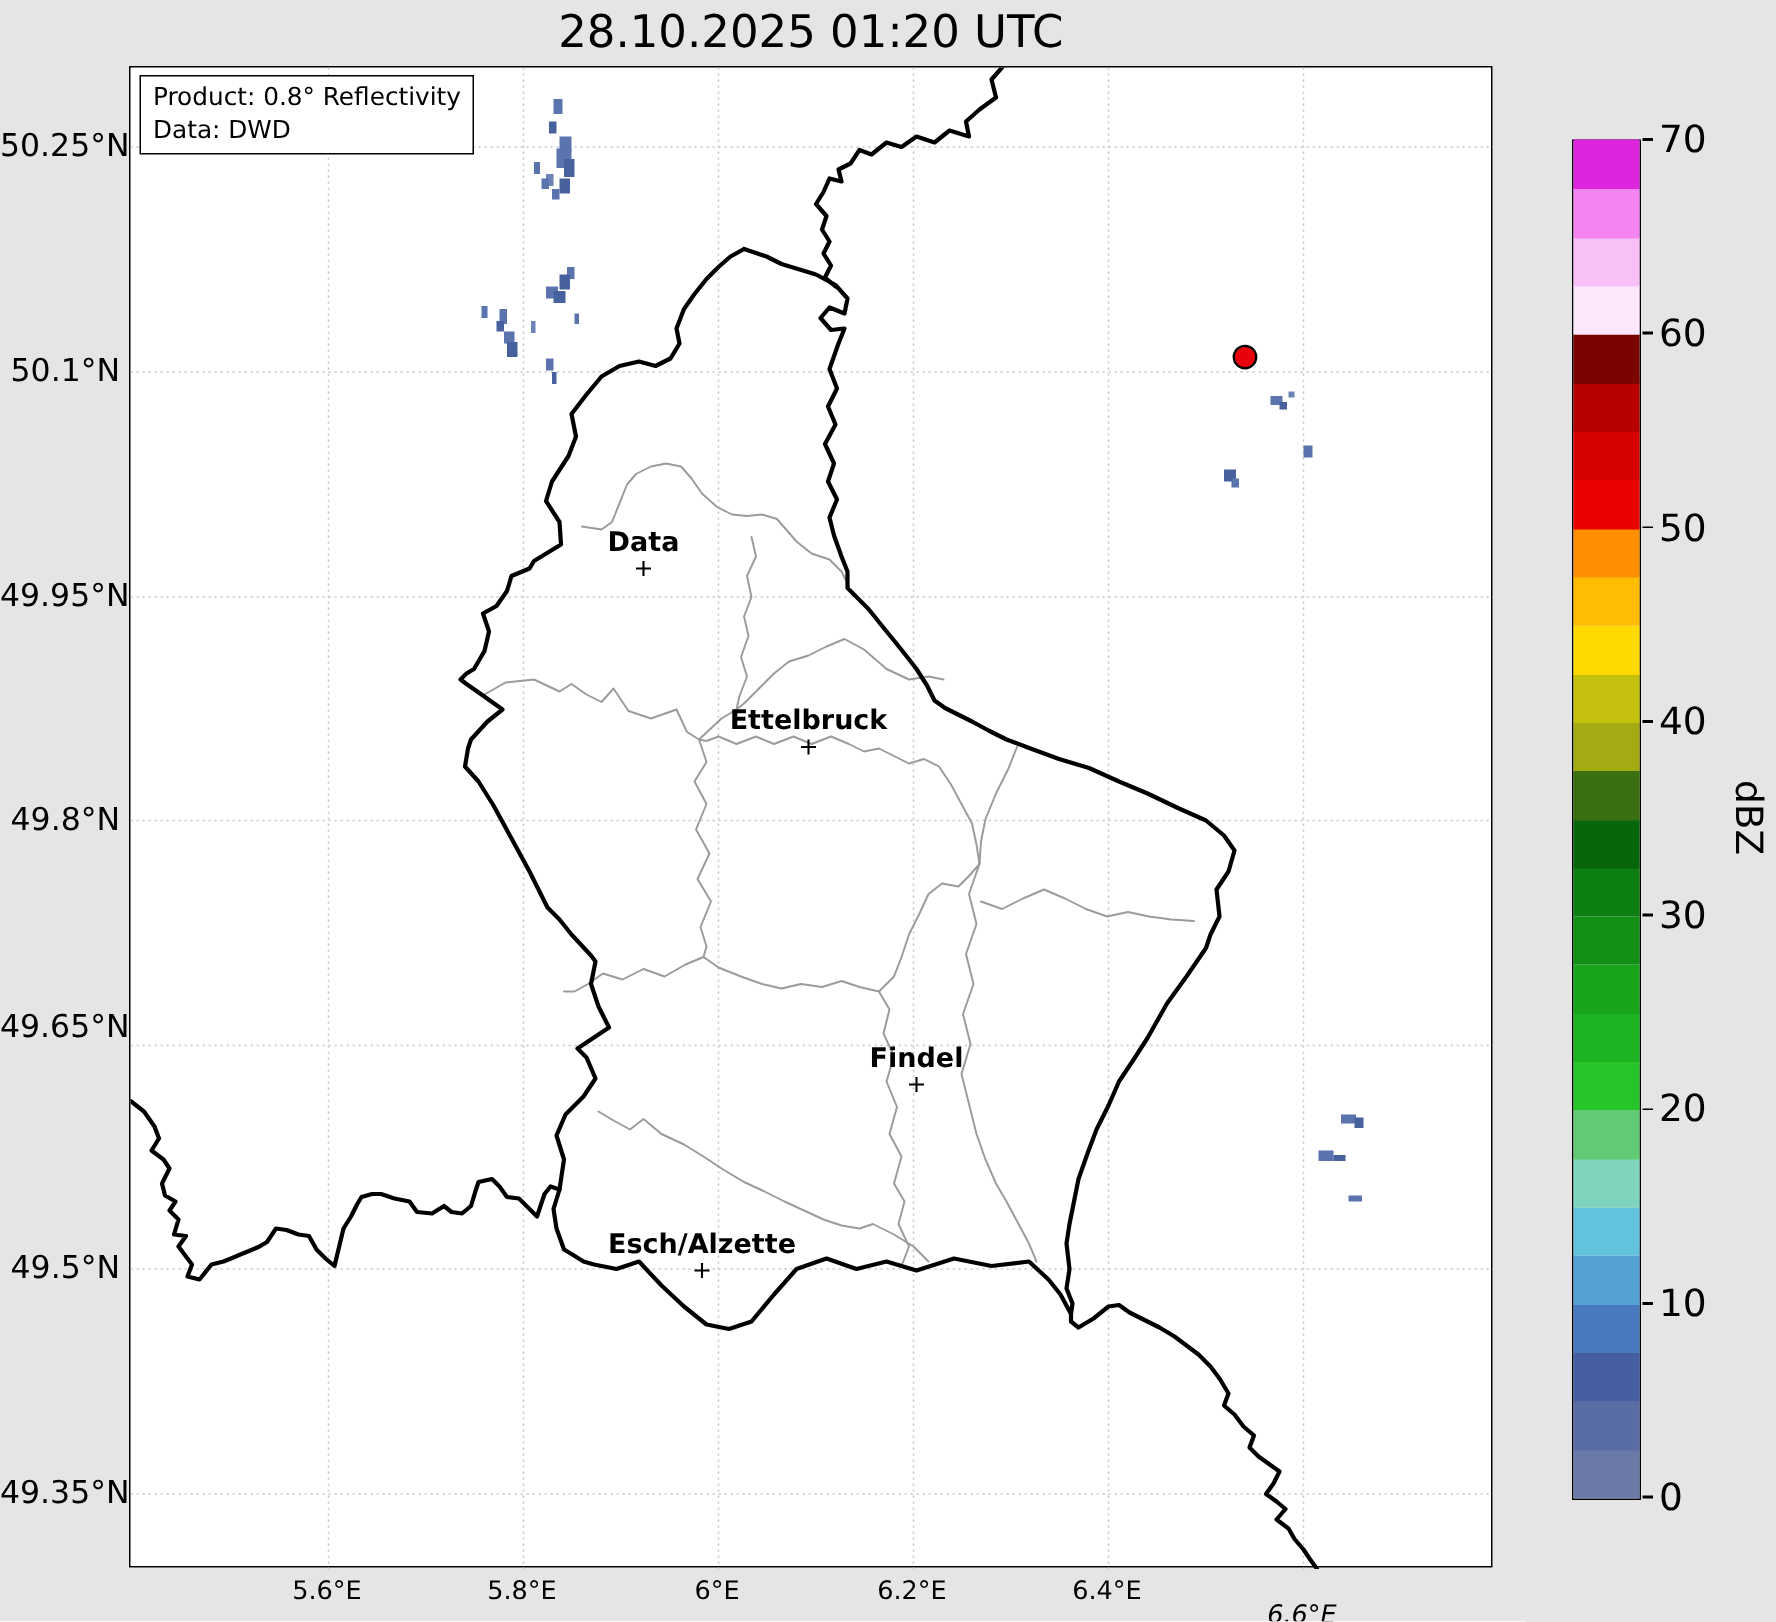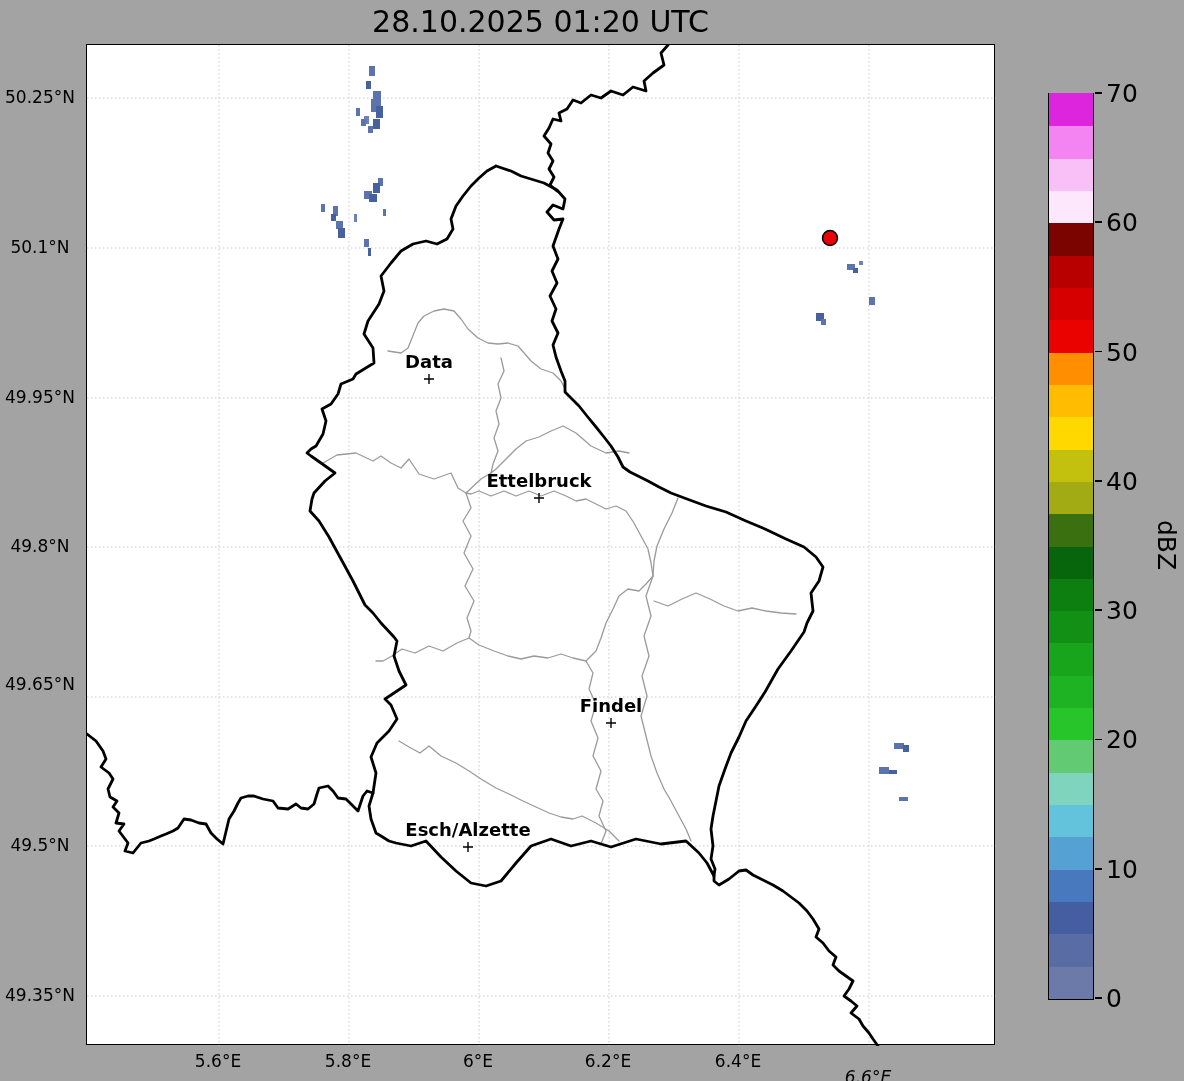--- a/index.html
+++ b/index.html
@@ -1,17 +1,17 @@
 <!DOCTYPE html>
 <html><head>
 <meta charset="utf-8">
 <style>
   html,body{margin:0;padding:0;background:#ffffff;}
   .figure{
-    position:relative;width:1184px;height:1081px;background:#a3a3a3;
+    position:relative;width:1184px;height:1081px;background:#e5e5e5;
     font-family:"DejaVu Sans","Liberation Sans",sans-serif;color:#000;
     overflow:hidden;
   }
   .title{
     position:absolute;left:86px;top:4px;width:909px;text-align:center;
     font-size:30px;line-height:36px;color:#000;
   }
   .plot{
     position:absolute;left:86px;top:44px;width:909px;height:1001px;
     border:1.8px solid #000;box-sizing:border-box;background:#fff;
@@ -20,21 +20,21 @@
   .info-box{
     position:absolute;left:6px;top:5px;background:#ffffff;
     border:1.2px solid #000;padding:3px 8px 4px 8px;
     font-size:16.5px;line-height:22px;white-space:nowrap;z-index:5;
   }
   .city-label{
     position:absolute;transform:translate(-50%,-100%);
     font-size:18px;font-weight:bold;white-space:nowrap;z-index:4;
   }
   .ytick{
-    position:absolute;width:80px;text-align:center;font-size:17px;
+    position:absolute;width:80px;text-align:right;font-size:21px;
     transform:translateY(-50%);
   }
   .xtick{
     position:absolute;transform:translateX(-50%);font-size:17px;
   }
   .colorbar{
     position:absolute;left:1048px;top:93px;width:44px;height:905px;
     border:1.5px solid #000;box-sizing:content-box;
   }
   .cb-seg{position:absolute;left:0;width:100%;}
@@ -129,20 +129,24 @@
         </g>
       <g id="marker-layer">
           <circle cx="743" cy="193" r="7.5" fill="#e8000b" stroke="#000000" stroke-width="1.5"></circle>
           <path d="M337,334 H347 M342,329 V339" stroke="#000" stroke-width="1.4" fill="none"></path>
           <path d="M447,453 H457 M452,448 V458" stroke="#000" stroke-width="1.4" fill="none"></path>
           <path d="M519,678 H529 M524,673 V683" stroke="#000" stroke-width="1.4" fill="none"></path>
           <path d="M376,802 H386 M381,797 V807" stroke="#000" stroke-width="1.4" fill="none"></path>
         </g>
     </svg>
 
+    <div class="info-box">
+      <div>Product: 0.8° Reflectivity</div>
+      <div>Data: DWD</div>
+    </div>
 
     <div id="city-labels">
         <div class="city-label" style="left: 342px; top: 327px;">Data</div>
         <div class="city-label" style="left: 452px; top: 446px;">Ettelbruck</div>
         <div class="city-label" style="left: 524px; top: 671px;">Findel</div>
         <div class="city-label" style="left: 381px; top: 795px;">Esch/Alzette</div>
       </div>
   </div>
 
   <div id="ytick-container">

